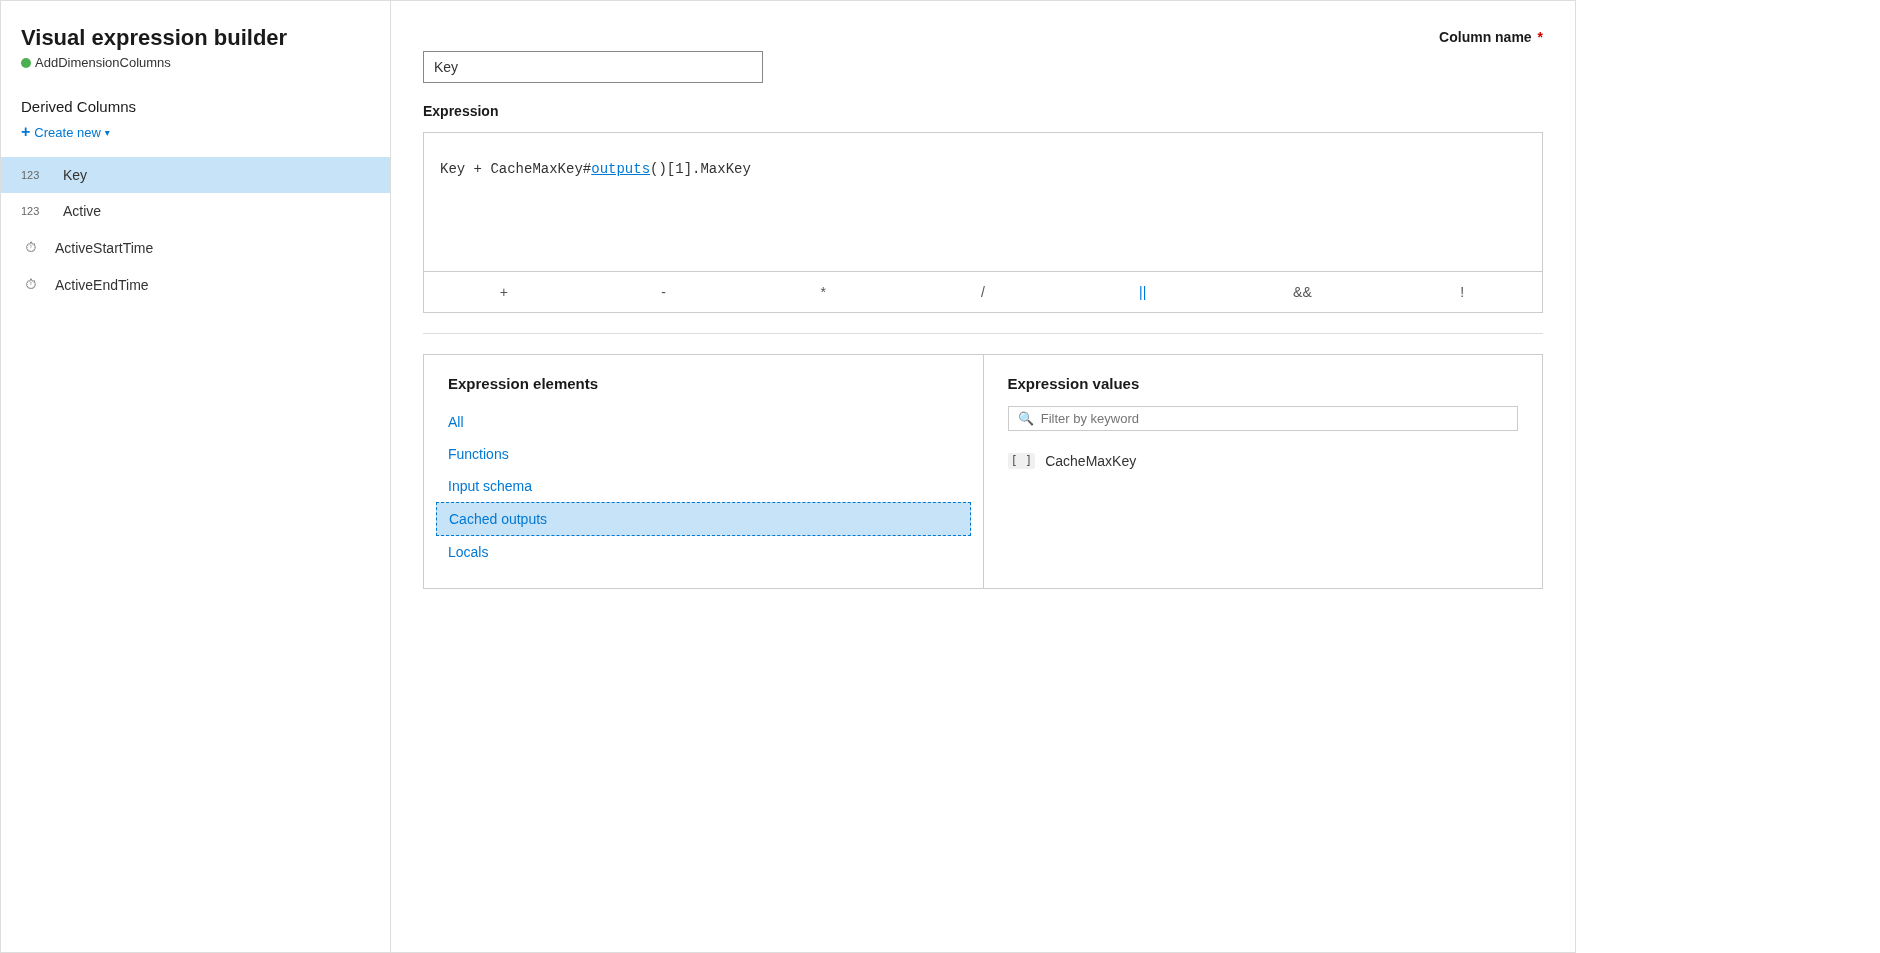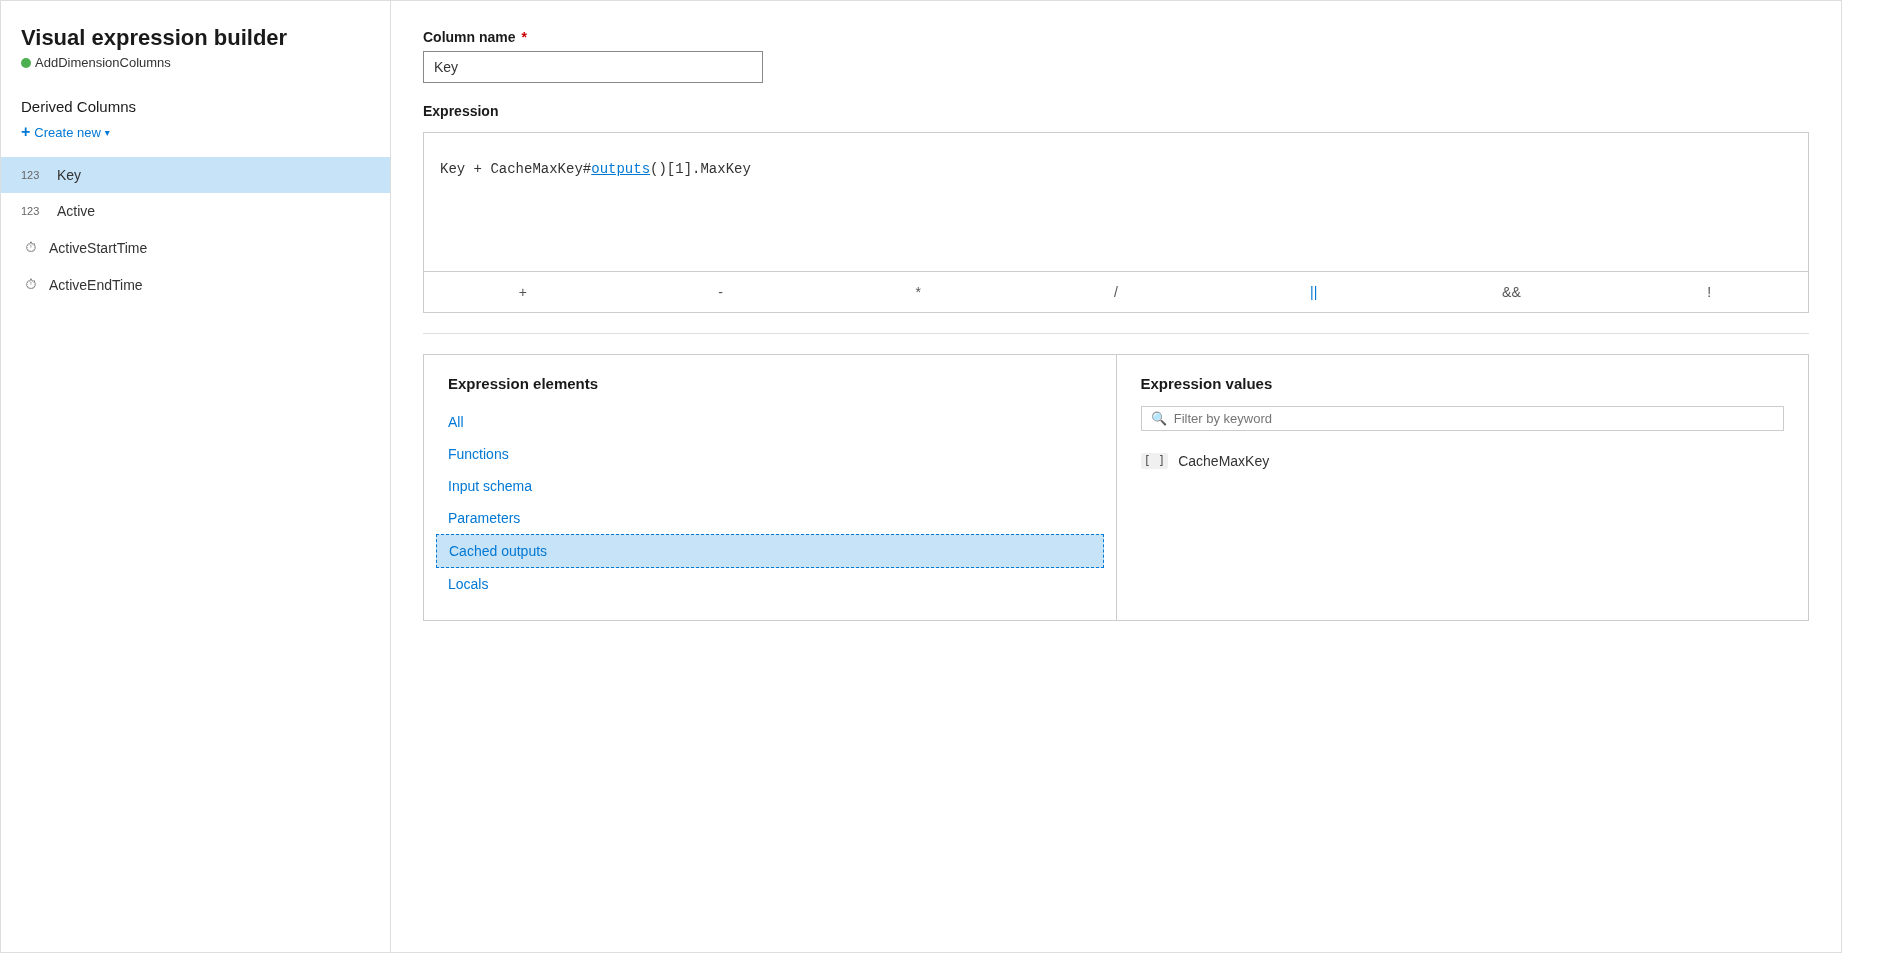--- a/index.html
+++ b/index.html
@@ -5,21 +5,21 @@
     * { box-sizing: border-box; margin: 0; padding: 0; }
     body {
       font-family: 'Segoe UI', Tahoma, Geneva, Verdana, sans-serif;
       font-size: 14px;
       background: #fff;
       color: #333;
     }
     .container {
       display: flex;
       height: 953px;
-      width: 1842px;
+      width: 1576px;
       background: #fff;
       border: 1px solid #ddd;
     }
     
     .sidebar {
       width: 390px;
       min-width: 390px;
       border-right: 1px solid #ddd;
       padding: 24px 0 0 0;
       background: #fff;
@@ -68,21 +68,21 @@
       padding: 0;
     }
     .plus-icon { font-size: 16px; font-weight: 600; color: #0078d4; }
     .chevron-icon { font-size: 10px; color: #0078d4; }
     .sidebar-items {
       margin-top: 8px;
     }
     .sidebar-item {
       display: flex;
       align-items: center;
-      gap: 8px;
+      gap: 14px;
       padding: 10px 20px;
       cursor: pointer;
       font-size: 14px;
       color: #333;
     }
     .sidebar-item.active {
       background: #c7e3f7;
     }
     .item-type-badge {
       font-size: 11px;
@@ -109,20 +109,21 @@
       background: #fff;
     }
     .column-name-section {
       margin-bottom: 20px;
     }
     .field-label {
       font-size: 14px;
       font-weight: 600;
       color: #1a1a1a;
       margin-bottom: 6px;
+      text-align: right;
     }
     .required-star {
       color: #c00;
       margin-left: 2px;
     }
     .column-name-input {
       width: 340px;
       height: 32px;
       border: 1px solid #888;
       padding: 0 10px;
@@ -313,21 +314,20 @@
 
     <div class="bottom-panels">
 
       <div class="expression-elements">
         <div class="panel-title">Expression elements</div>
         <div class="elements-list">
 
         <div class="element-item">All</div>
             <div class="element-item">Functions</div>
             <div class="element-item">Input schema</div>
-            <div class="element-item">Parameters</div>
             <div class="element-item selected">Cached outputs</div>
             <div class="element-item">Locals</div>
           </div>
       </div>
 
       <div class="expression-values">
         <div class="panel-title">Expression values</div>
         <div class="filter-input-wrap">
           <span class="search-icon-small">🔍</span>
           <input class="filter-input" type="text" placeholder="Filter by keyword" style="">

